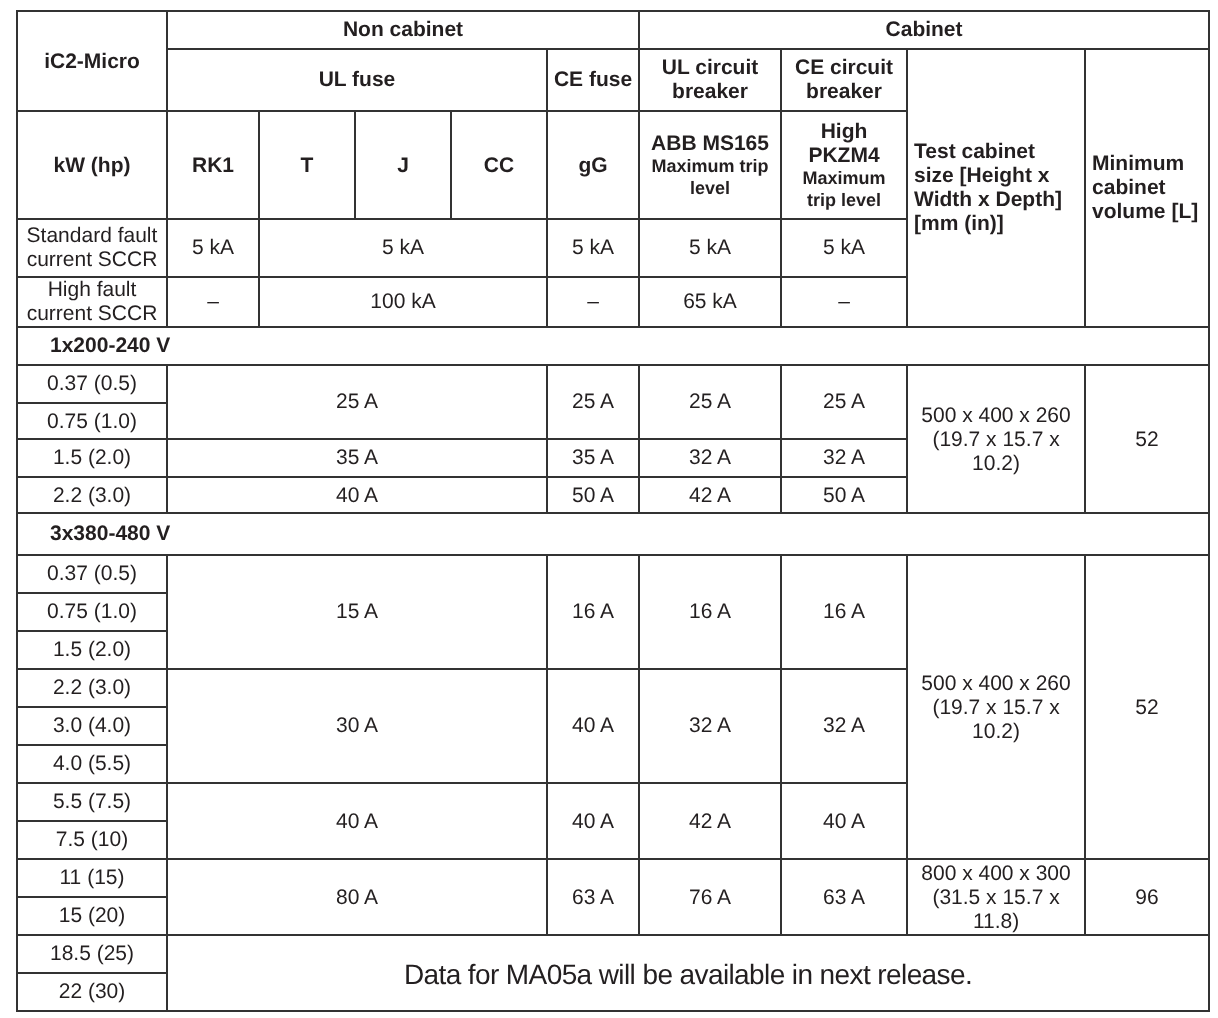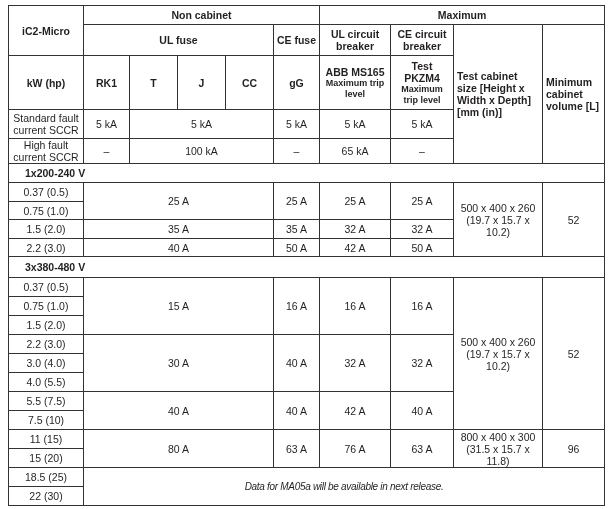--- a/index.html
+++ b/index.html
@@ -3,21 +3,21 @@
 <meta charset="utf-8">
 <style>
   html,body{margin:0;padding:0;background:#fff;}
   body{width:609px;height:509px;position:relative;font-family:"Liberation Sans",sans-serif;color:#231f20;}
   table{position:absolute;left:8px;top:5px;border-collapse:collapse;table-layout:fixed;width:596px;font-size:10.5px;}
   td{border:1px solid #333;text-align:center;vertical-align:middle;padding:0 2px;line-height:12px;overflow:hidden;}
   .b{font-weight:bold;}
   .sub{font-size:9px;font-weight:bold;line-height:11px;}
   .sec{text-align:left;font-weight:bold;padding-left:16px;}
   .left{text-align:left;padding-left:3px;}
-  .note{font-size:10px;letter-spacing:-0.3px;font-style:italic;}
+  .note{font-size:14px;letter-spacing:-0.3px;}
 </style>
 </head>
 <body>
 
 <table>
   <colgroup>
     <col style="width:75px">
       <col style="width:46px">
       <col style="width:48px">
       <col style="width:48px">
@@ -25,21 +25,21 @@
       <col style="width:46px">
       <col style="width:71px">
       <col style="width:63px">
       <col style="width:89px">
       <col style="width:62px">
   </colgroup>
   <tbody>
       <tr style="height:19px">
     <td rowspan="2" class="b">iC2-Micro</td>
     <td colspan="5" class="b">Non cabinet</td>
-    <td colspan="4" class="b">Maximum</td>
+    <td colspan="4" class="b">Cabinet</td>
   </tr>
   <tr style="height:31px">
     <td colspan="4" class="b">UL fuse</td>
     <td class="b">CE fuse</td>
     <td class="b">UL circuit breaker</td>
     <td class="b">CE circuit breaker</td>
     <td rowspan="4" class="b left">Test cabinet size [Height x Width x Depth] [mm (in)]</td>
     <td rowspan="4" class="b left">Minimum cabinet volume [L]</td>
   </tr>
   <tr style="height:54px">
@@ -47,21 +47,21 @@
     <td class="b">RK1</td>
     <td class="b">T</td>
     <td class="b">J</td>
     <td class="b">CC</td>
     <td class="b">gG</td>
     <td>
           <div class="b">ABB MS165</div>
           <div class="sub">Maximum trip level</div>
         </td>
     <td>
-          <div class="b">Test PKZM4</div>
+          <div class="b">High PKZM4</div>
           <div class="sub">Maximum trip level</div>
         </td>
   </tr>
   <tr style="height:29px">
     <td>Standard fault current SCCR</td>
     <td>5 kA</td>
     <td colspan="3">5 kA</td>
     <td>5 kA</td>
     <td>5 kA</td>
     <td>5 kA</td>

